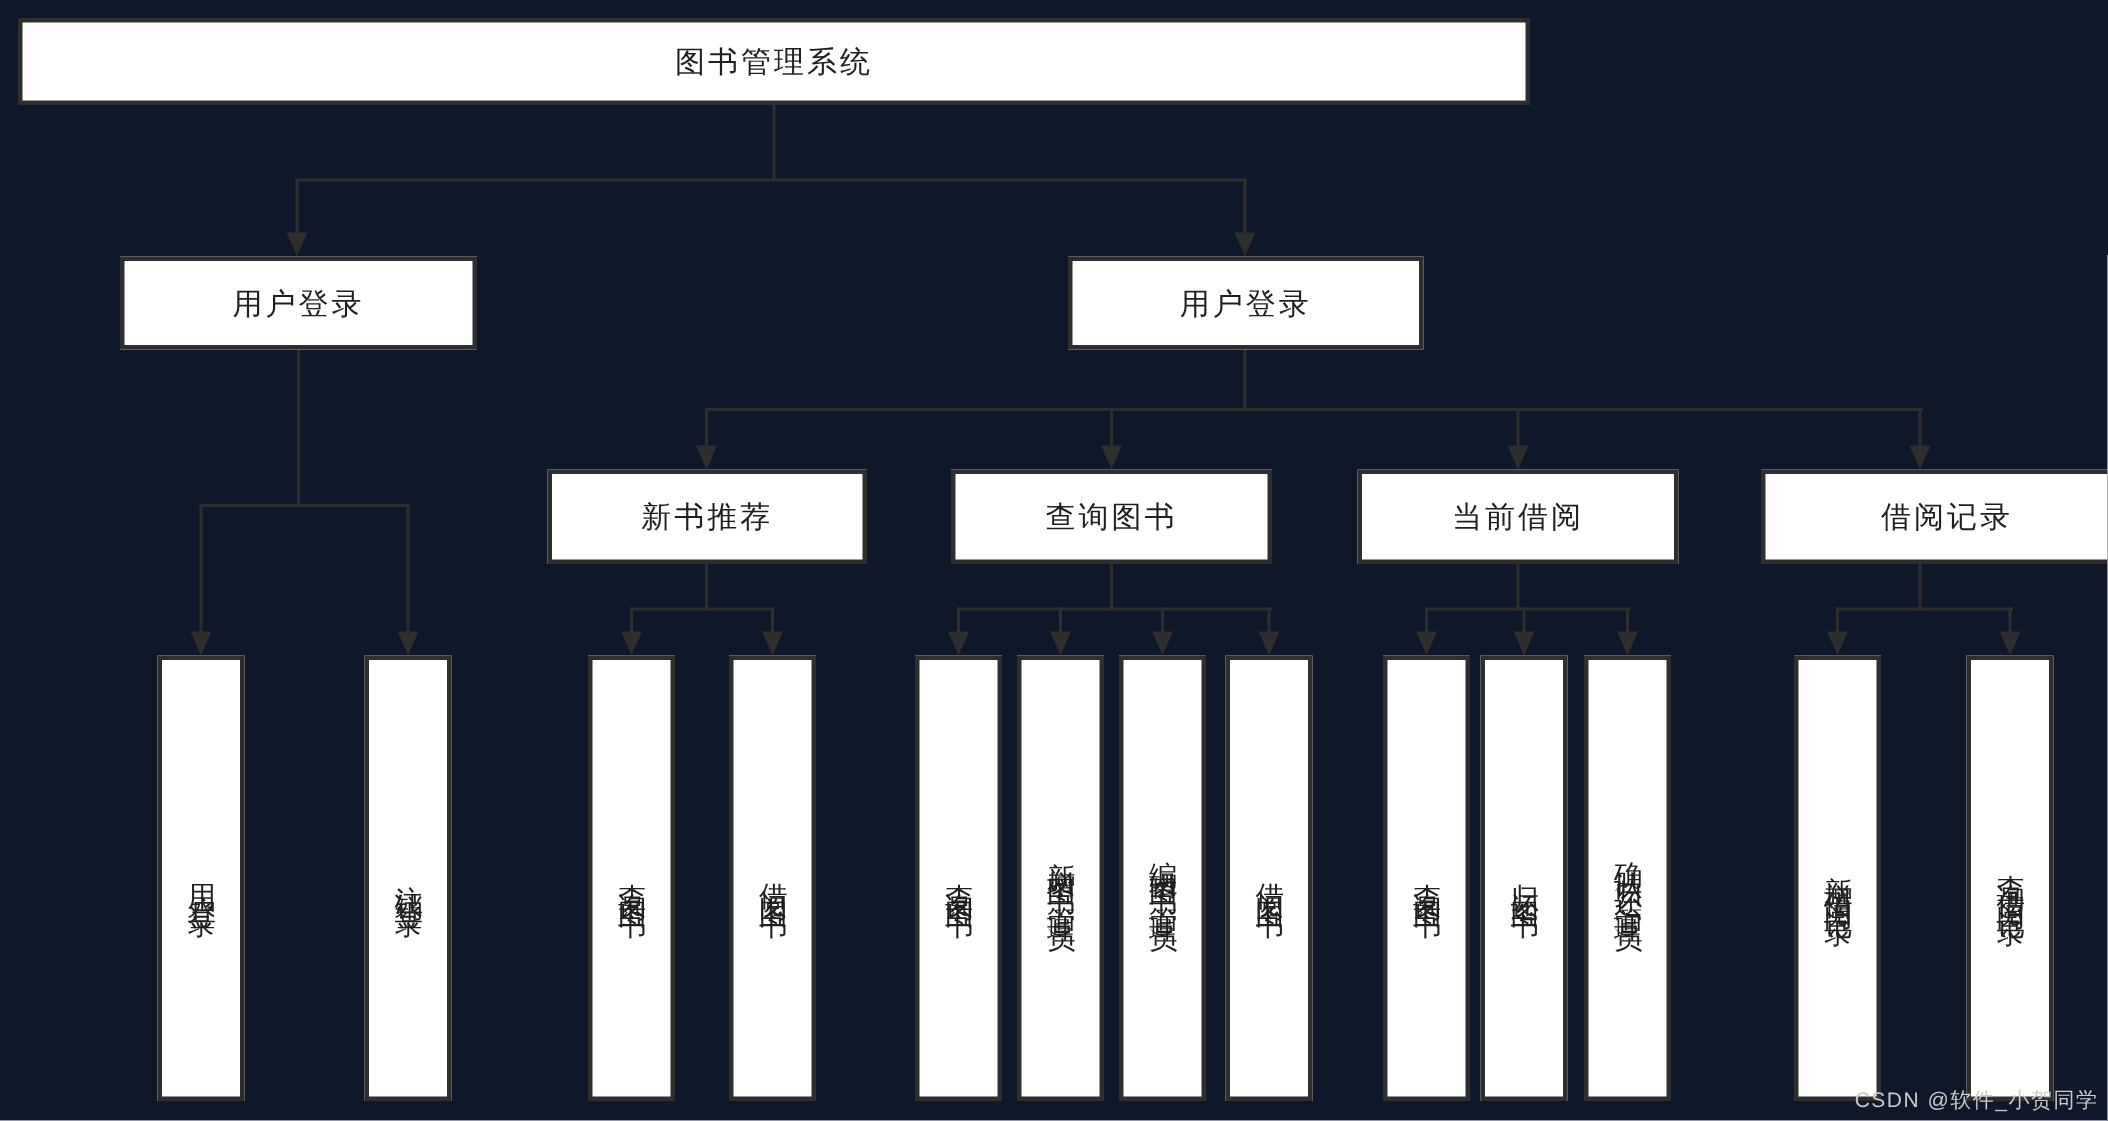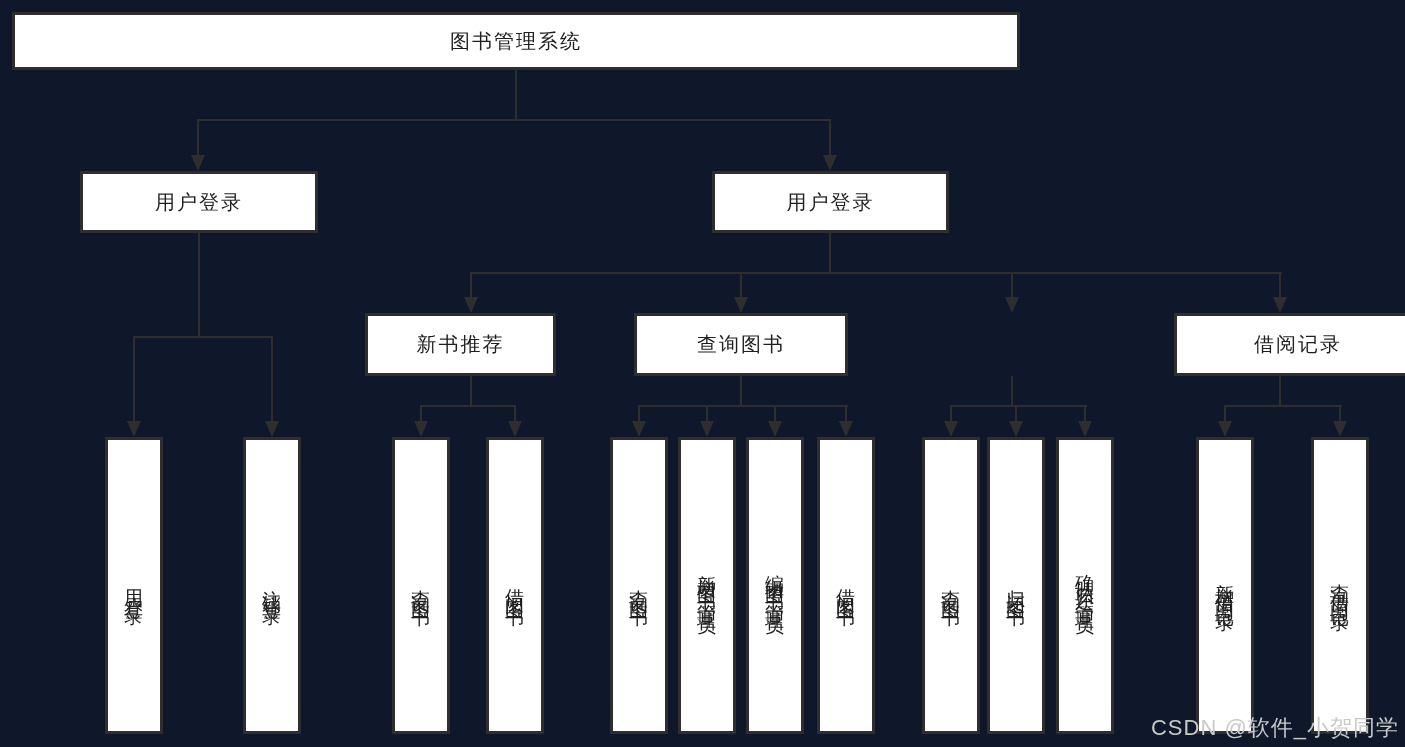--- a/index.html
+++ b/index.html
@@ -49,21 +49,21 @@
     width: 0; height: 0;
     border-left: 7px solid transparent;
     border-right: 7px solid transparent;
     border-top: 16px solid #2e2e2e;
     z-index: 1;
   }
   .watermark {
     position: absolute;
     right: 6px;
     bottom: 4px;
-    font-size: 22px;
+    font-size: 14px;
     color: #c9c9c9;
     letter-spacing: 1px;
     z-index: 5;
     white-space: nowrap;
   }
 </style>
 </head>
 <body>
 
 <div class="canvas">
@@ -73,28 +73,31 @@
   </div>
 
   <div class="box" style="left:80px; top:171px; width:238px; height:62px;">
     <span>用户登录</span>
   </div>
 
   <div class="box" style="left:712px; top:171px; width:237px; height:62px;">
     <span>用户登录</span>
   </div>
 
-  <div class="box" style="left:365px; top:313px; width:191px; height:63px;">
+  <div class="box" style="left:365px; top:313px; width:213px; height:63px;">
     <span>新书推荐</span>
   </div>
 
   <div class="box" style="left:634px; top:313px; width:214px; height:63px;">
     <span>查询图书</span>
   </div>
 
+  <div class="box" style="left:905px; top:313px; width:214px; height:63px;">
+    <span>当前借阅</span>
+  </div>
 
   <div class="box" style="left:1174px; top:313px; width:248px; height:63px;">
     <span>借阅记录</span>
   </div>
 
   <div class="vbox" style="left:105px; top:437px; width:58px; height:297px;">
     <span>用户登录</span>
   </div>
 
   <div class="vbox" style="left:243px; top:437px; width:58px; height:297px;">

